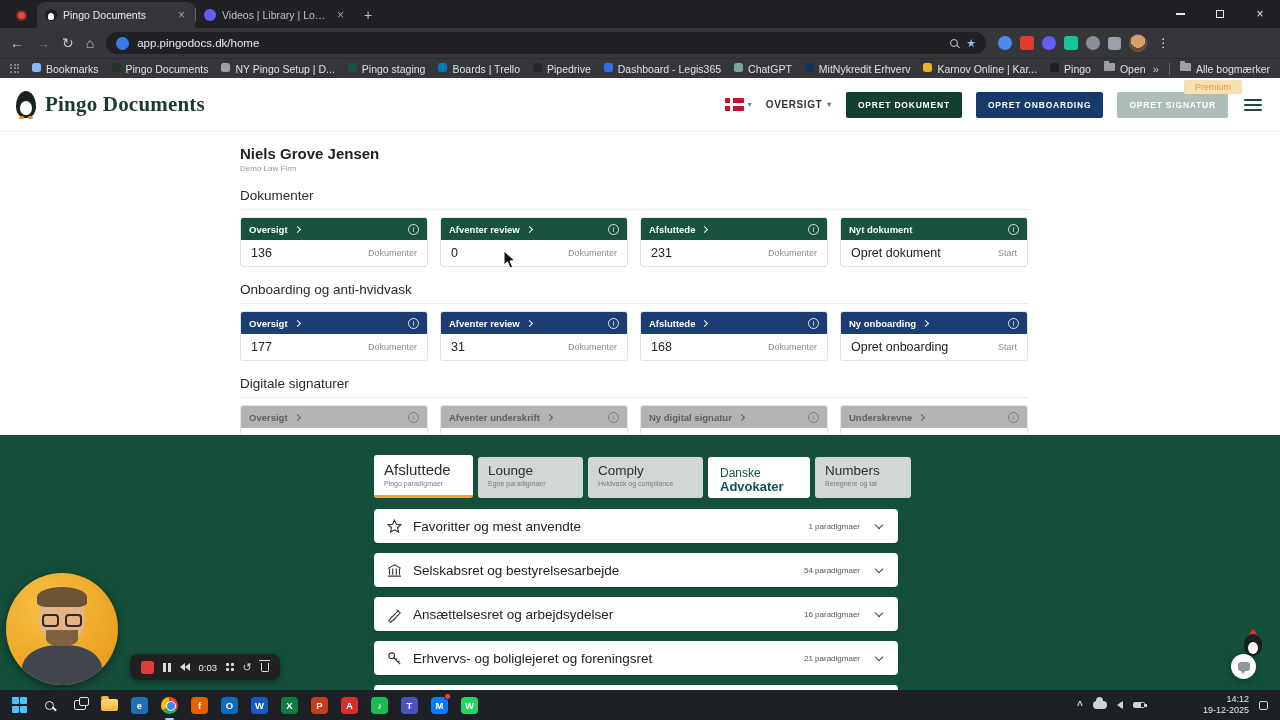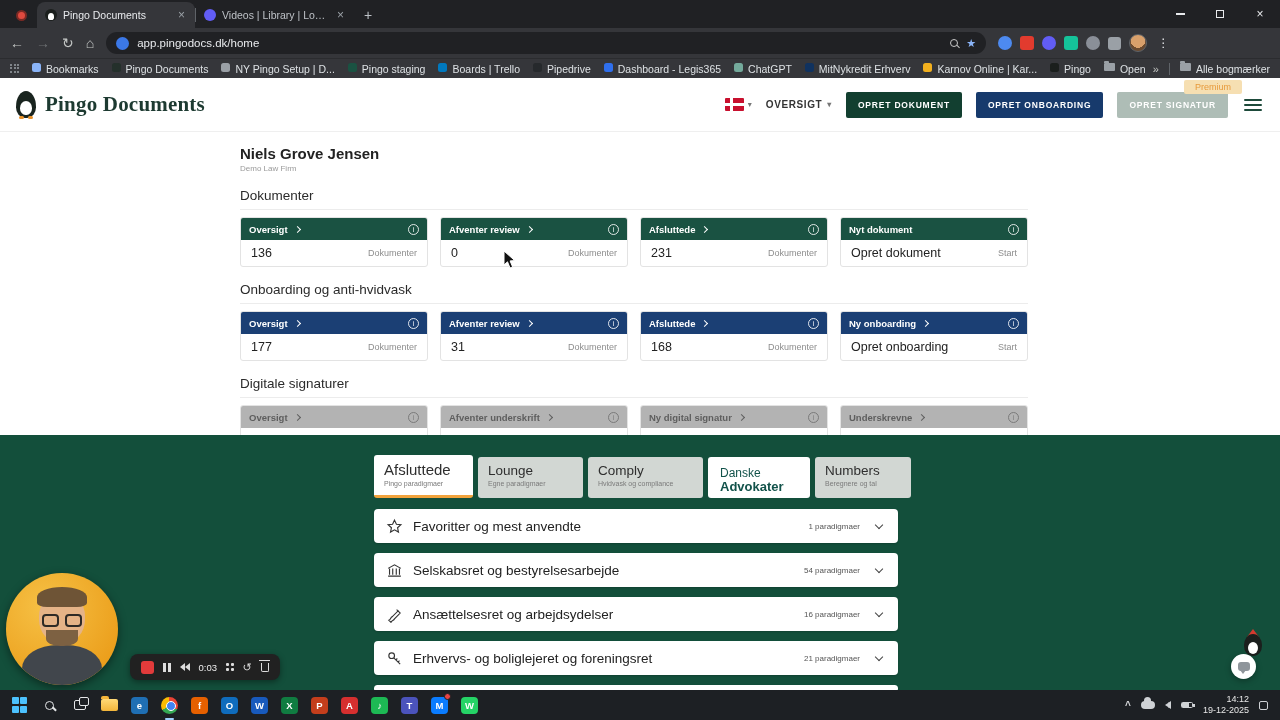--- a/index.html
+++ b/index.html
@@ -164,21 +164,21 @@
   .app-underline { position:absolute; bottom:-2px; left:9px; width:9px; height:2.5px; border-radius:2px; background:#9fd0ff; }
   .badge-dot { position:absolute; top:1px; right:2px; width:7px; height:7px; background:#e84343; border-radius:50%; border:1.5px solid #1d2024; }
   .tray { margin-left:auto; display:flex; align-items:center; gap:10px; padding-right:6px; }
   .tray-chev { color:#d7d9db; font-size:10px; font-weight:bold; }
   .cloud-ic { width:14px; height:8px; background:#cfd2d5; border-radius:5px; position:relative; }
   .cloud-ic::before { content:""; position:absolute; left:3px; top:-4px; width:7px; height:7px; background:#cfd2d5; border-radius:50%; }
   .vol-ic { width:0; height:0; border-top:4px solid transparent; border-bottom:4px solid transparent; border-right:6px solid #cfd2d5; position:relative; }
   .vol-ic::after { content:""; position:absolute; left:1px; top:-3px; width:3px; height:6px; border-right:1.5px solid #cfd2d5; border-radius:50%; }
   .bat-ic { width:12px; height:6px; border:1.2px solid #cfd2d5; border-radius:1.5px; position:relative; background:linear-gradient(90deg,#cfd2d5 70%,transparent 70%); }
   .bat-ic::after { content:""; position:absolute; right:-3px; top:1px; width:1.5px; height:3px; background:#cfd2d5; }
-  .clock { text-align:right; color:#e8e8e8; font-size:9px; line-height:1.25; }
+  .clock { text-align:right; color:#e8e8e8; font-size:9px; line-height:1.25;margin-left:48px; }
   .notif-ic { width:9px; height:9px; border:1.3px solid #cfd2d5; border-radius:2px; }
 </style>
 </head>
 <body>
 
 <div class="screen">
 
   <div class="tabs-bar">
     <span class="record-dot"></span>
     <div class="tab active">

